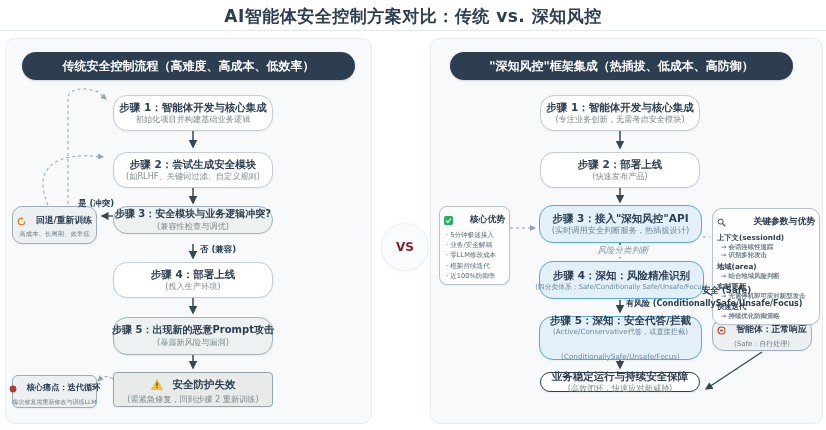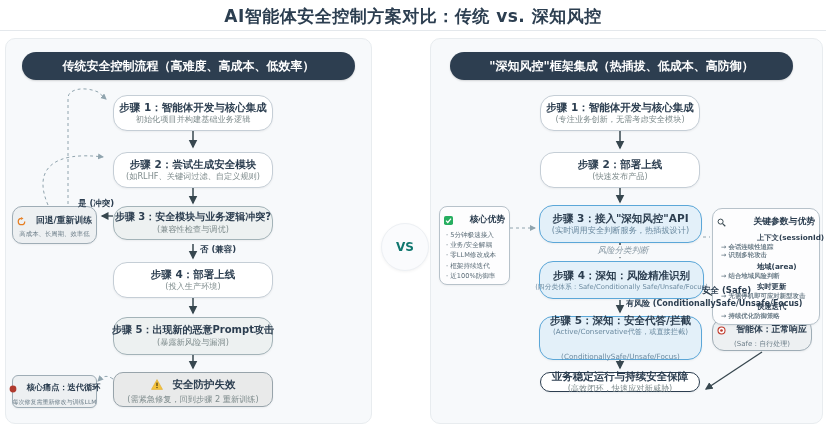--- a/index.html
+++ b/index.html
@@ -13,38 +13,38 @@
        font-size:12px;font-weight:bold;text-align:center;display:flex;align-items:center;justify-content:center;
        box-shadow:0 1px 2px rgba(0,0,0,.15);}
   .box{position:absolute;background:#ffffff;border:1px solid #c5ced6;border-radius:14px;
        display:flex;flex-direction:column;align-items:center;justify-content:center;
        text-align:center;box-shadow:0 1px 2px rgba(0,0,0,.05);padding:1px 3px;box-sizing:border-box;}
   .box .t{font-size:10.5px;font-weight:bold;color:#2c3e50;white-space:nowrap;line-height:1.25;}
   .box .s{font-size:8.2px;color:#7f8c8d;margin-top:1px;white-space:nowrap;line-height:1.2;}
   .decision{background:#edf1f1;border-color:#a3b3b8;}
   .blue{background:#e3f0f9;border:1.8px solid #5ba7d8;}
   .blue .s{color:#6b8aa0;}
-  .fail{background:#e9eaea;border-color:#98a4ab;border-radius:10px;}
+  .fail{background:#e9eaea;border-color:#98a4ab;border-radius:4px;}
   .final{border:1.6px solid #2c3e50;border-radius:10px;}
   .side{background:#edf0f2;border:1px solid #9fadb6;border-radius:10px;padding:2px 3px;}
   .side .t{font-size:8.8px;}
   .side .s{font-size:6.4px;margin-top:1px;color:#6e7f8a;}
   .trow{display:flex;align-items:center;justify-content:space-between;gap:10px;}
   .lbl{position:absolute;font-size:8.5px;font-weight:bold;color:#2c3e50;white-space:nowrap;}
   .lbl.italic{font-style:italic;color:#8a9aa5;font-weight:normal;background:#f7f9fb;padding:0 2px;}
   .note{position:absolute;background:#fdfdfe;border:1px solid #b7c2ca;border-radius:8px;
         box-sizing:border-box;padding:3px 4px;box-shadow:0 1px 2px rgba(0,0,0,.05);}
   .note .nt{font-size:8.8px;font-weight:bold;color:#2c3e50;text-align:center;}
   .adv-item{font-size:6.6px;color:#5c6d78;line-height:1.55;text-align:left;padding-left:2px;white-space:nowrap;}
   .adv-item::before{content:"· ";}
-  .kp-h{font-size:7.3px;font-weight:bold;color:#2c3e50;margin-top:2px;text-align:left;white-space:nowrap;margin-left:40px;}
+  .kp-h{font-size:7.3px;font-weight:bold;color:#2c3e50;margin-top:2px;text-align:left;white-space:nowrap;}
   .kp-l{font-size:6.4px;color:#6e7f8a;text-align:left;padding-left:4px;line-height:1.3;white-space:nowrap;font-weight:bold;}
   .vs{position:absolute;left:381px;top:223px;width:46px;height:46px;border-radius:50%;
       background:#fafbfd;border:1px solid #edf0f4;box-shadow:0 1px 3px rgba(0,0,0,.05);
-      display:flex;align-items:center;justify-content:center;font-size:12px;font-weight:bold;color:#0f766e;}
+      display:flex;align-items:center;justify-content:center;font-size:12px;font-weight:bold;color:#7f1d1d;}
   svg.wires{position:absolute;left:0;top:0;pointer-events:none;}
 </style>
 </head>
 <body>
 
 <div class="canvas">
 
   <div class="title">AI智能体安全控制方案对比：传统 vs. 深知风控</div>
   <div class="rule"></div>
 
@@ -87,21 +87,21 @@
   <div class="box" style="left:113px;top:95px;width:160px;height:36px;">
     <div class="t">步骤 1：智能体开发与核心集成</div>
     <div class="s">初始化项目并构建基础业务逻辑</div>
   </div>
 
   <div class="box" style="left:113px;top:152px;width:160px;height:36px;">
     <div class="t">步骤 2：尝试生成安全模块</div>
     <div class="s">(如RLHF、关键词过滤、自定义规则)</div>
   </div>
 
-  <div class="box decision" style="left:113px;top:206px;width:160px;height:34px;">
+  <div class="box decision" style="left:113px;top:206px;width:160px;height:28px;">
     <div class="t" style="font-size:10px;">步骤 3：安全模块与业务逻辑冲突?</div>
     <div class="s">(兼容性检查与调优)</div>
   </div>
 
   <div class="box" style="left:113px;top:262px;width:160px;height:36px;">
     <div class="t">步骤 4：部署上线</div>
     <div class="s">(投入生产环境)</div>
   </div>
 
   <div class="box decision" style="left:113px;top:317px;width:160px;height:38px;">

